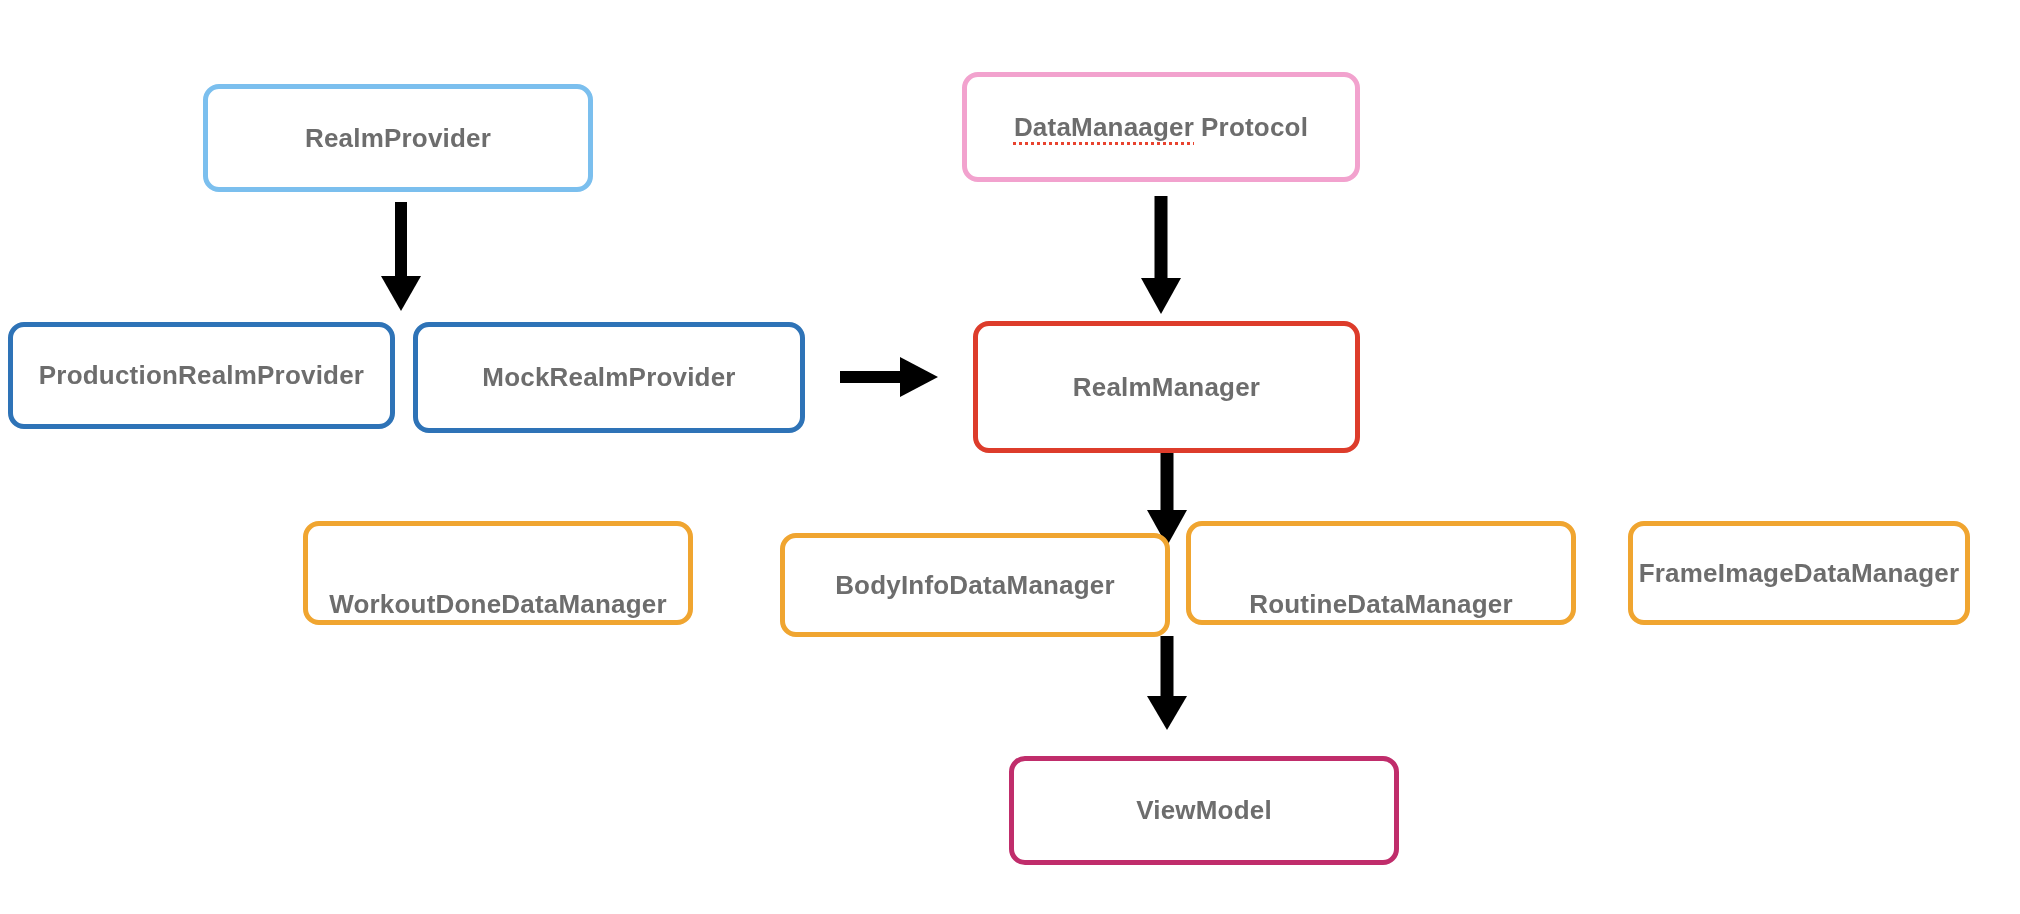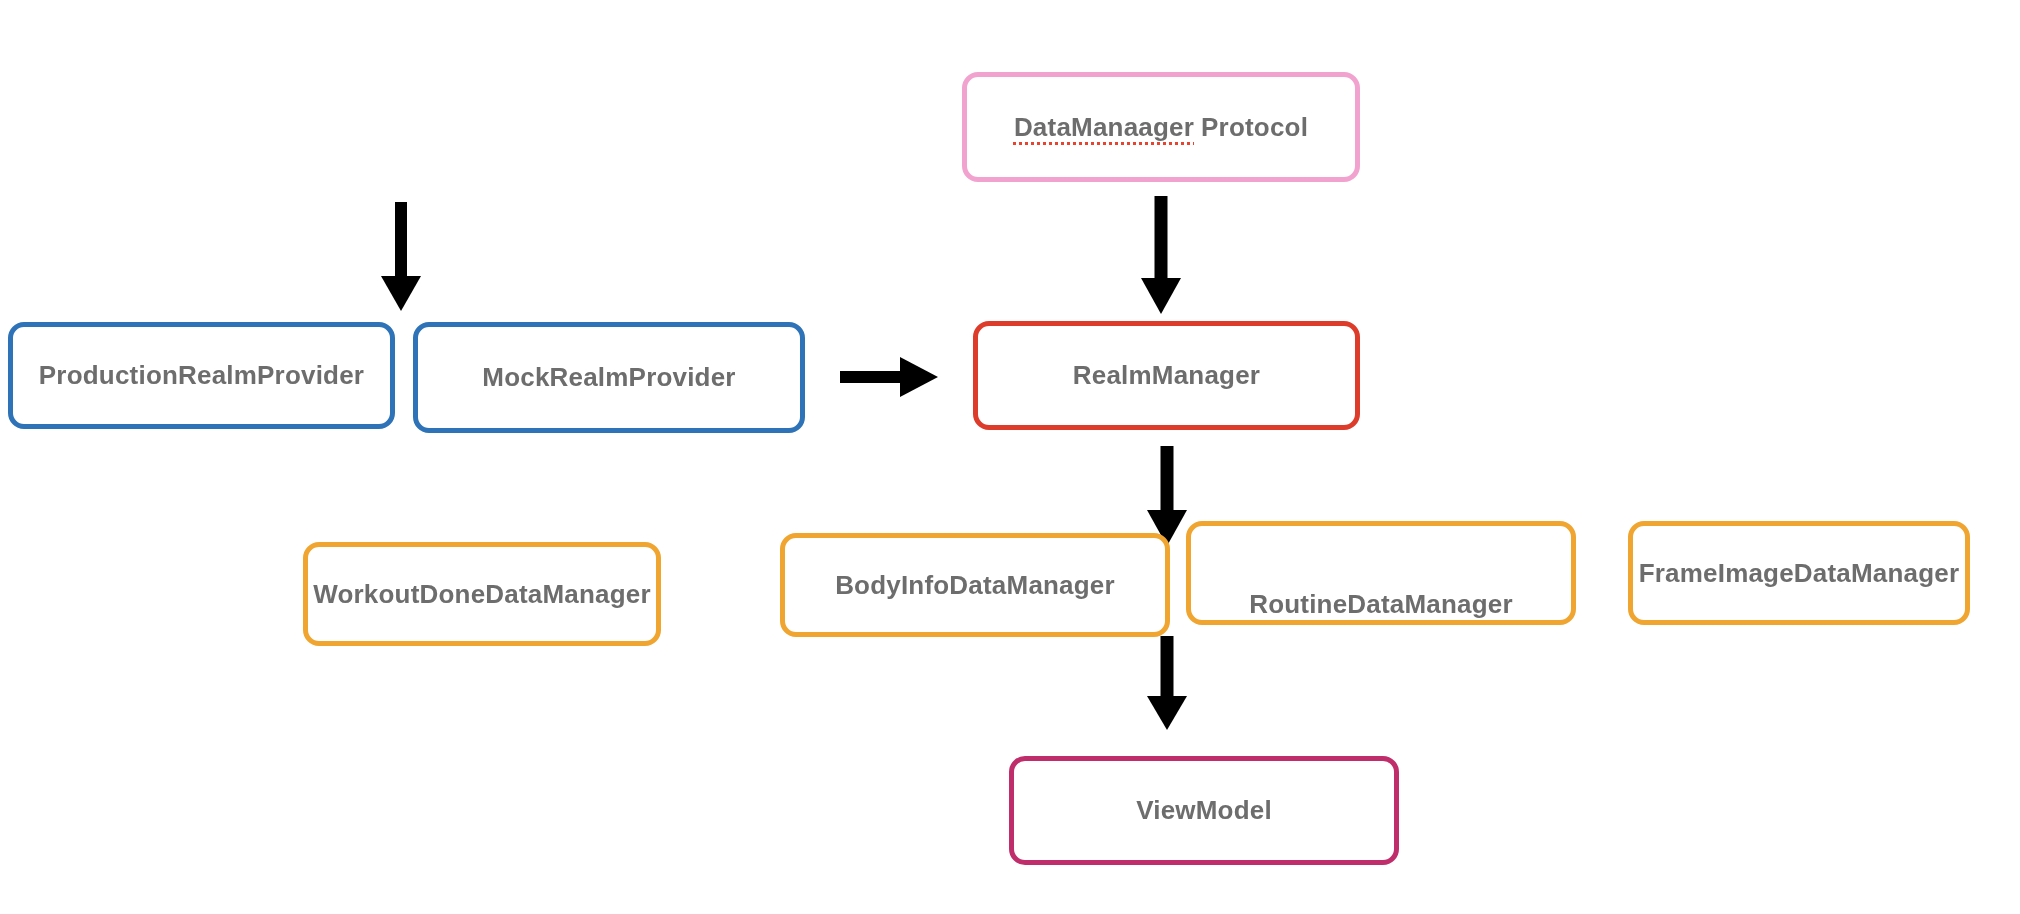--- a/index.html
+++ b/index.html
@@ -72,40 +72,43 @@
     <g fill="#000" stroke="#000">
       <line x1="1167" y1="446" x2="1167" y2="512" stroke-width="13"></line>
       <polygon points="1147,510 1187,510 1167,546" stroke="none"></polygon>
     </g>
     <g fill="#000" stroke="#000">
       <line x1="1167" y1="636" x2="1167" y2="698" stroke-width="13"></line>
       <polygon points="1147,696 1187,696 1167,730" stroke="none"></polygon>
     </g>
   </svg>
 
+  <div class="node" style="left: 203px; top: 84px; width: 390px; height: 108px; border-color: rgb(123, 191, 238);">
+    <span class="label">RealmProvider</span>
+  </div>
 
   <div class="node" style="left: 962px; top: 72px; width: 398px; height: 110px; border-color: rgb(242, 162, 206);">
     <span class="label">
       <span class="misspelled" style="text-decoration-color: rgb(232, 67, 47);">DataManaager</span><span class="label-rest">Protocol</span>
     </span>
   </div>
 
   <div class="node" style="left: 8px; top: 322px; width: 387px; height: 107px; border-color: rgb(46, 115, 183);">
     <span class="label">ProductionRealmProvider</span>
   </div>
 
   <div class="node" style="left: 413px; top: 322px; width: 392px; height: 111px; border-color: rgb(46, 115, 183);">
     <span class="label">MockRealmProvider</span>
   </div>
 
-  <div class="node" style="left: 973px; top: 321px; width: 387px; height: 109px; border-color: rgb(221, 60, 43);">
+  <div class="node" style="left: 973px; top: 321px; width: 387px; height: 132px; border-color: rgb(221, 60, 43);">
     <span class="label">RealmManager</span>
   </div>
 
-  <div class="node" style="left: 303px; top: 542px; width: 358px; height: 104px; border-color: rgb(240, 165, 48);">
+  <div class="node" style="left: 303px; top: 521px; width: 390px; height: 104px; border-color: rgb(240, 165, 48); align-items: flex-end;">
     <span class="label">WorkoutDoneDataManager</span>
   </div>
 
   <div class="node" style="left: 780px; top: 521px; width: 390px; height: 104px; border-color: rgb(240, 165, 48); margin-top: 12px;">
     <span class="label">BodyInfoDataManager</span>
   </div>
 
   <div class="node" style="left: 1186px; top: 521px; width: 390px; height: 104px; border-color: rgb(240, 165, 48); align-items: flex-end;">
     <span class="label">RoutineDataManager</span>
   </div>

